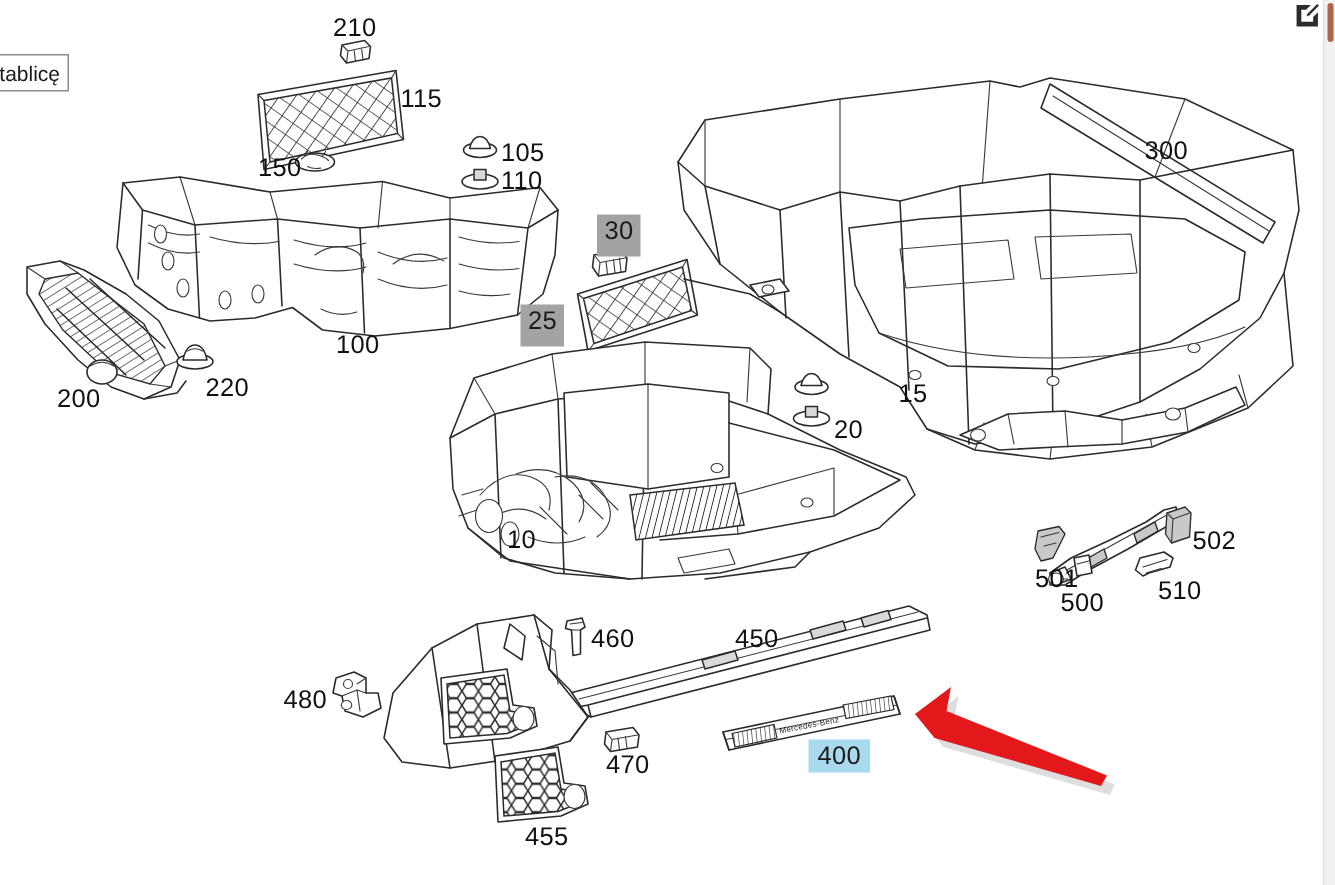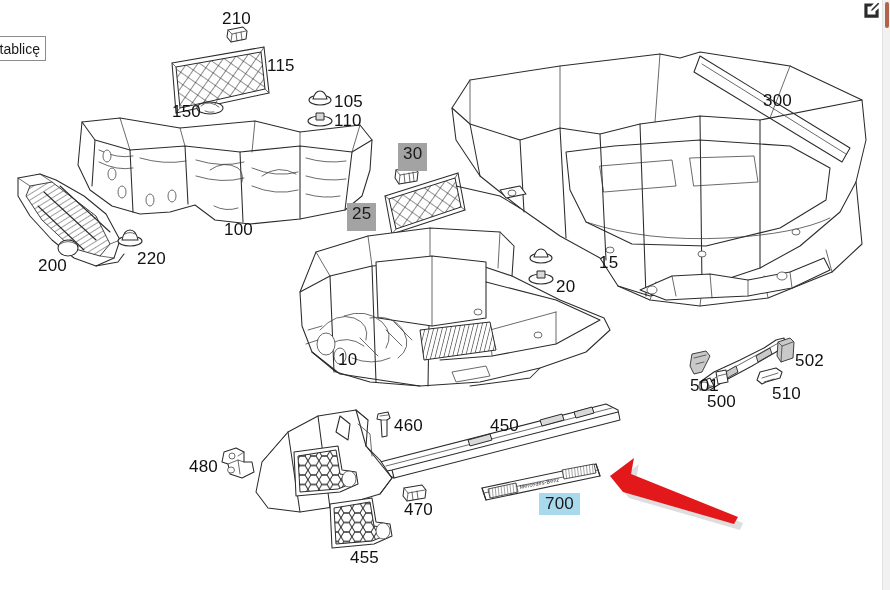--- a/index.html
+++ b/index.html
@@ -361,21 +361,21 @@
   <div class="callout" style="left:556px;top:278px;">20</div>
   <div class="callout" style="left:301px;top:351px;margin-left:37px;">10</div>
   <div class="callout" style="left:690px;top:340px;margin-top:37px;">501</div>
   <div class="callout" style="left:795px;top:352px;">502</div>
   <div class="callout" style="left:707px;top:393px;">500</div>
   <div class="callout" style="left:772px;top:385px;">510</div>
   <div class="callout" style="left:394px;top:417px;">460</div>
   <div class="callout" style="left:490px;top:417px;">450</div>
   <div class="callout" style="left:189px;top:458px;">480</div>
   <div class="callout" style="left:404px;top:501px;">470</div>
-  <div class="callout hl-blue" style="left:539px;top:493px;">700</div>
+  <div class="callout hl-blue" style="left:539px;top:493px;">400</div>
   <div class="callout" style="left:350px;top:549px;">455</div>
 
   <div id="tablice-box">
     <span>tablicę</span>
   </div>
 
   <svg id="edit-icon" viewBox="0 0 24 24" xmlns="http://www.w3.org/2000/svg">
     <path d="M3 3 H15 L11 7 H7 V17 H17 V13 L21 9 V21 H3 Z" fill="#2b2b2b"></path>
     <path d="M20.4 2.2 L21.8 3.6 L13.6 11.8 L11.4 12.6 L12.2 10.4 Z" fill="#2b2b2b"></path>
   </svg>

